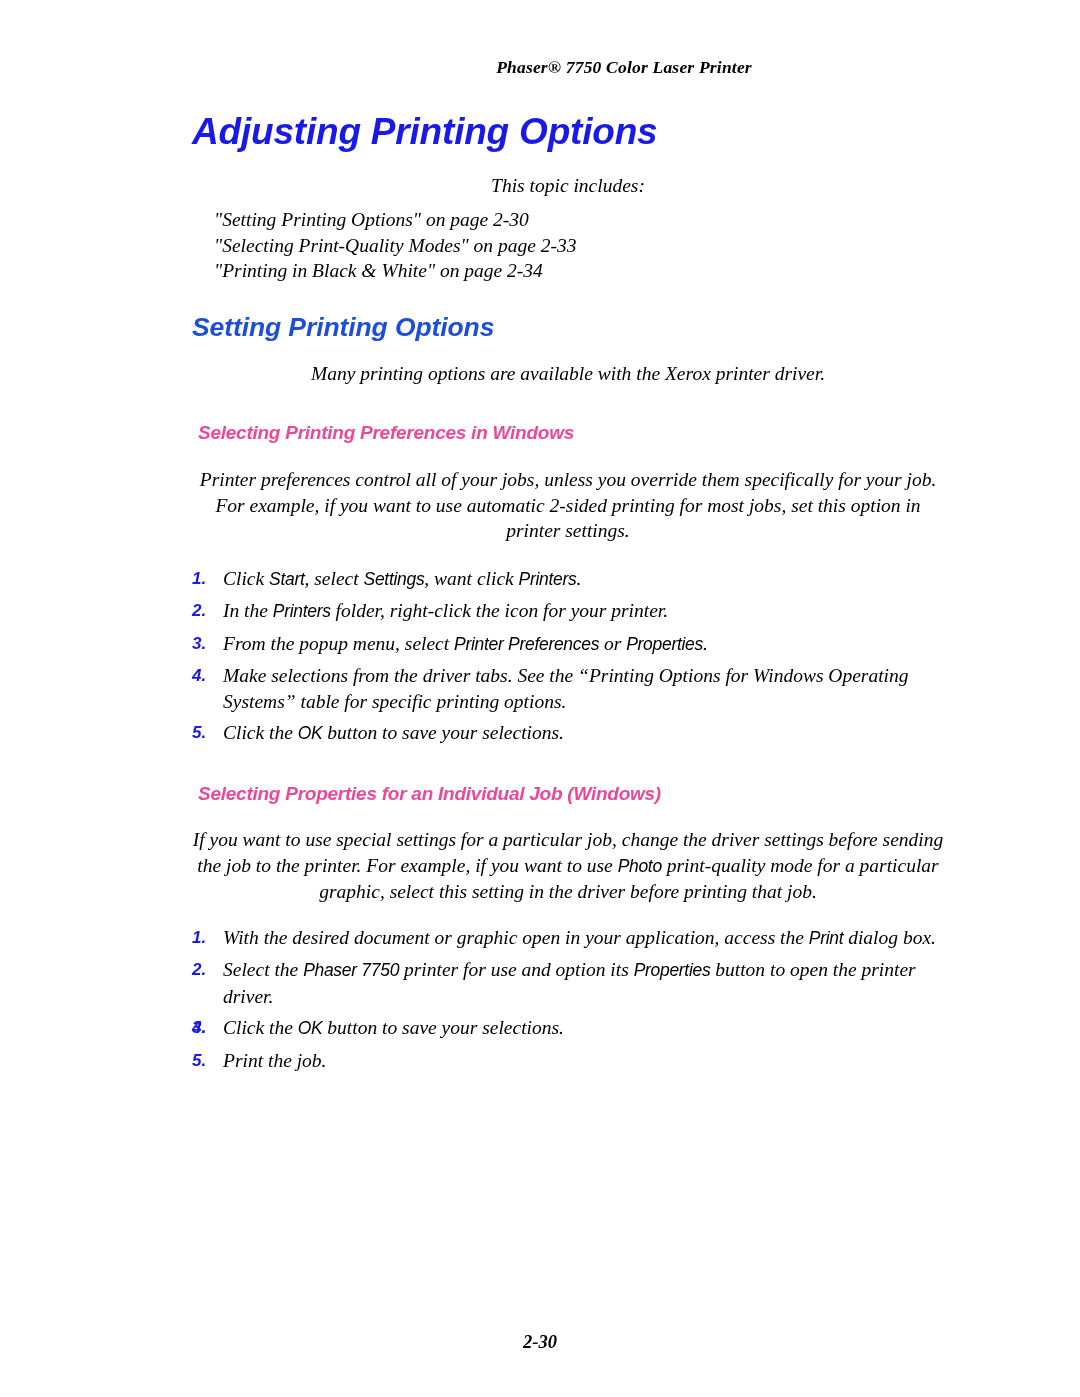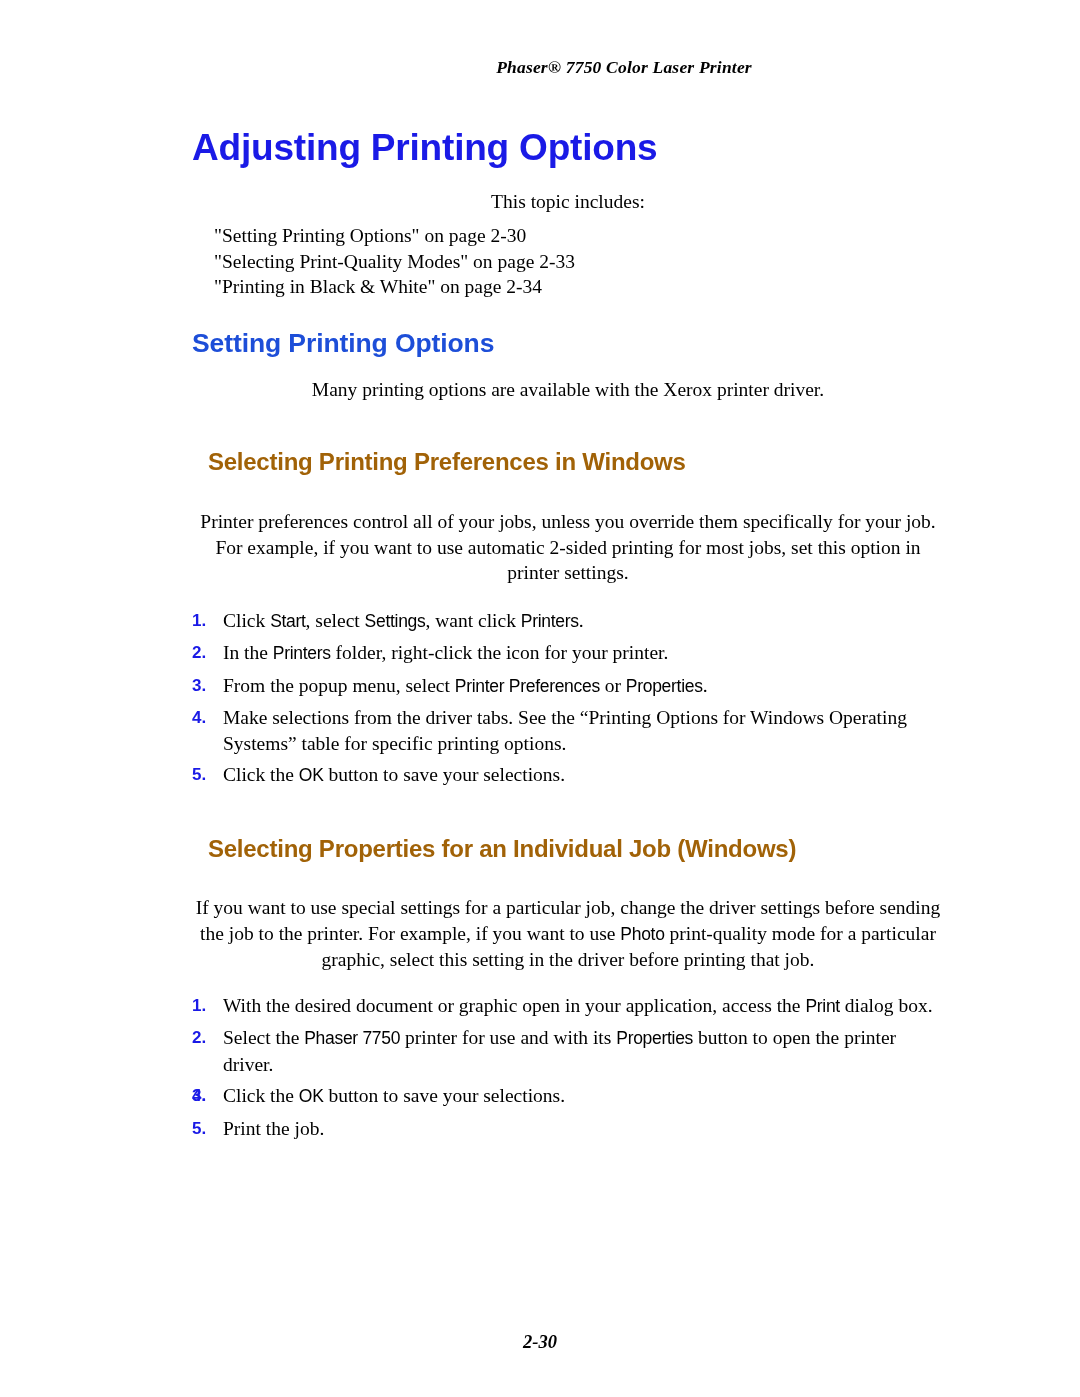--- a/index.html
+++ b/index.html
@@ -34,22 +34,23 @@
     font-size: 17.5px;
     letter-spacing: 0.2px;
     color: #000;
   }
   .running-header .rhs { padding-left: 168px; }
 
   
   .content {
     position: absolute;
     left: 192px;
-    top: 16px;
+    top: 0;
     width: 752px;
+    font-style: italic;
   }
 
   h1.chapter-title {
     margin: 0;
     padding-top: 111px;
     font-family: "Liberation Sans", "DejaVu Sans", sans-serif;
     font-weight: bold;
     font-size: 37px;
     line-height: 1.16;
     color: #1a1ae6;
@@ -61,27 +62,27 @@
     padding-top: 28px;
     font-family: "Liberation Sans", "DejaVu Sans", sans-serif;
     font-weight: bold;
     font-size: 26.5px;
     line-height: 1.2;
     color: #1d4ed8;
     letter-spacing: -0.1px;
   }
 
   h3.sub-heading {
-    margin: 16px;
+    margin: 6px;
     padding-top: 30px;
     font-family: "Liberation Sans", "DejaVu Sans", sans-serif;
     font-weight: bold;
-    font-size: 24px;
+    font-size: 19px;
     line-height: 1.2;
-    color: #a16207;
+    color: #ec4899;
     letter-spacing: -0.25px;
   }
 
   p.body-text {
     margin: 0;
     font-size: 19.5px;
     line-height: 25.5px;
     text-align: center;
   }
 
@@ -196,21 +197,21 @@
         <li><span class="num">4.</span><span><span>Make selections from the driver tabs. See the “Printing Options for Windows Operating Systems” table for specific printing options.</span></span></li>
         <li><span class="num">5.</span><span><span>Click the </span><span class="ui">OK</span><span> button to save your selections.</span></span></li>
       </ol>
 
     <h3 class="sub-heading">Selecting Properties for an Individual Job (Windows)</h3>
 
     <p class="body-text para-after-h3"><span>If you want to use special settings for a particular job, change the driver settings before sending the job to the printer. For example, if you want to use </span><span class="ui">Photo</span><span> print-quality mode for a particular graphic, select this setting in the driver before printing that job.</span></p>
 
     <ol class="steps second">
         <li><span class="num">1.</span><span><span>With the desired document or graphic open in your application, access the </span><span class="ui">Print</span><span> dialog box.</span></span></li>
-        <li><span class="num">2.</span><span><span>Select the </span><span class="ui">Phaser 7750</span><span> printer for use and with its </span><span class="ui">Properties</span><span> button to open the printer driver.</span></span></li>
+        <li><span class="num">2.</span><span><span>Select the </span><span class="ui">Phaser 7750</span><span> printer for use and option its </span><span class="ui">Properties</span><span> button to open the printer driver.</span></span></li>
         <li><span class="num">3.</span></li>
         <li><span class="num">4.</span><span><span>Click the </span><span class="ui">OK</span><span> button to save your selections.</span></span></li>
         <li><span class="num">5.</span><span><span>Print the job.</span></span></li>
       </ol>
 
   </div>
 
   <div class="footer">
     <div class="page-number">2-30</div>
   </div>

